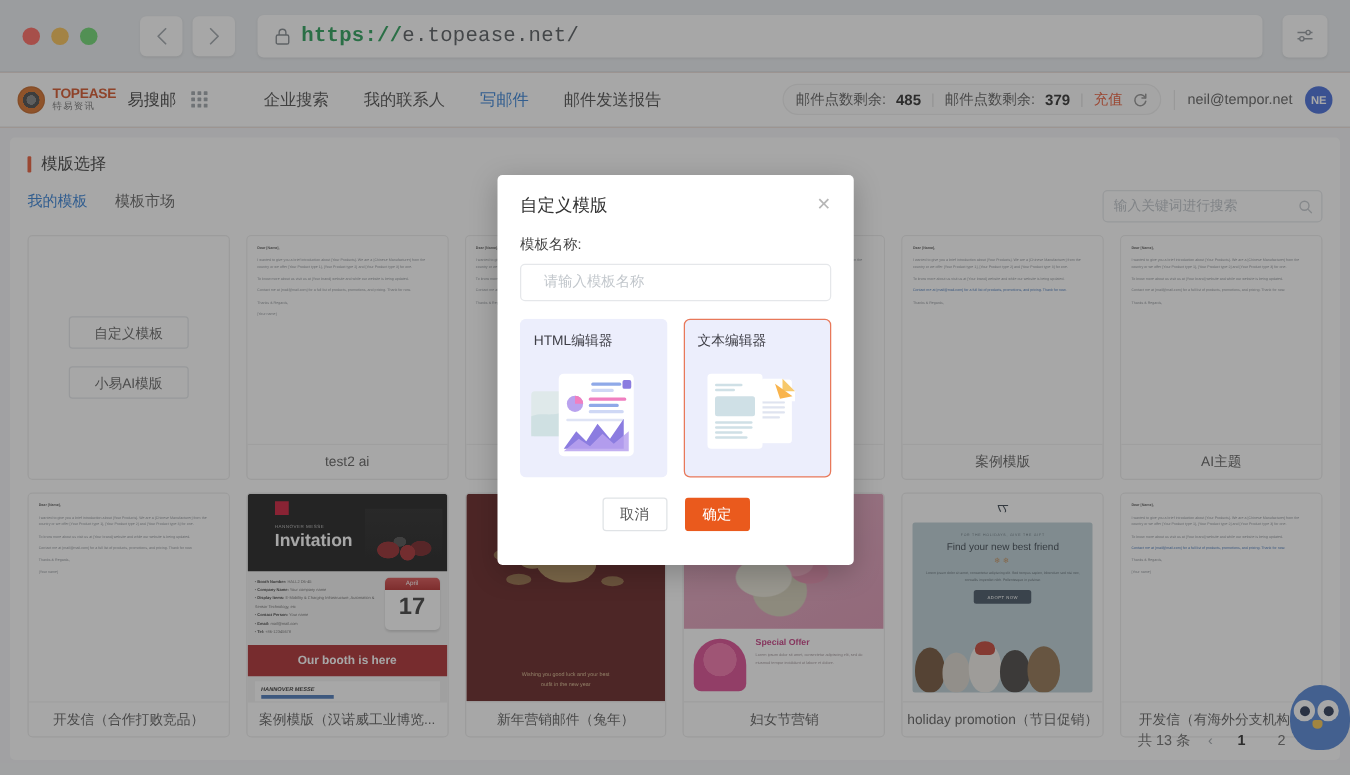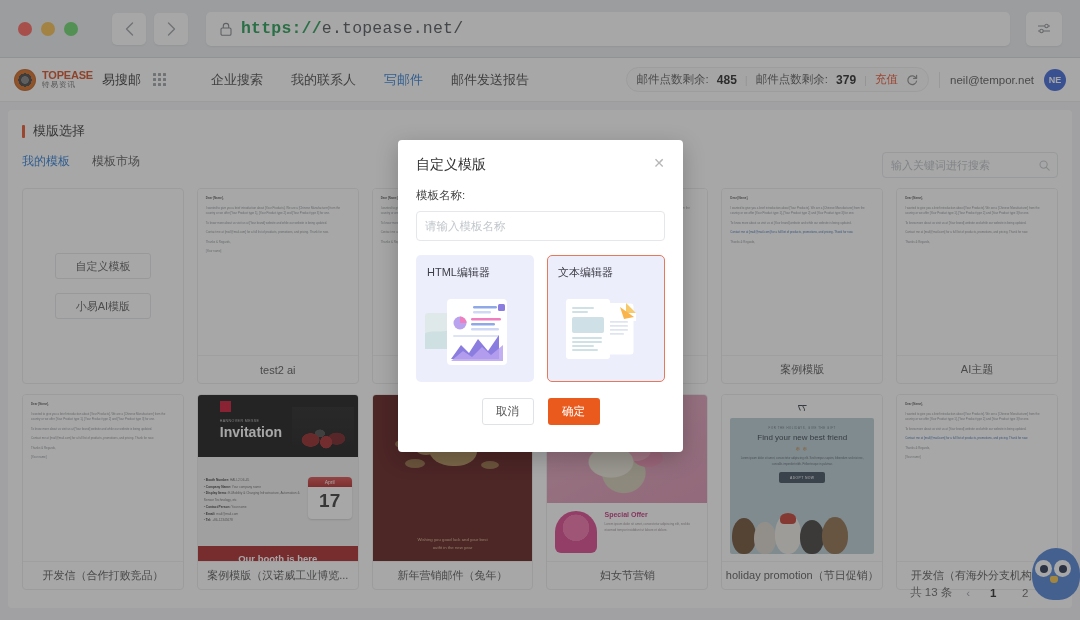--- a/index.html
+++ b/index.html
@@ -151,21 +151,21 @@
   .inv-title { color: #fff; font-size: 14px; font-weight: bold; margin-top: 1px; }
   .inv-art {
     position: absolute; right: 4px; top: 12px; width: 62px; height: 44px;
     background:
       radial-gradient(ellipse at 30% 75%, #8f1c20 0 14%, transparent 15%),
       radial-gradient(ellipse at 55% 80%, #a02226 0 12%, transparent 13%),
       radial-gradient(ellipse at 72% 72%, #6e1518 0 13%, transparent 14%),
       radial-gradient(ellipse at 45% 60%, #444 0 10%, transparent 11%),
       linear-gradient(#1a1a1a, #111);
   }
-  .inv-body { display: flex; padding: 20px 6px; gap: 5px; }
+  .inv-body { display: flex; padding: 5px 6px; gap: 5px; }
   .inv-list { font-size: 3.2px; line-height: 2.1; color: #6a6a6a; flex: 1; }
   .inv-list b { color: #333; }
   .inv-cal {
     width: 44px; height: 42px; border-radius: 4px; overflow: hidden;
     background: #fff; box-shadow: 0 1px 2px rgba(0,0,0,.15); align-self: flex-start;
   }
   .inv-cal-top { background: linear-gradient(#d94a4a, #b32222); color: #fff; font-size: 5px; text-align: center; padding: 2px 0; }
   .inv-cal-day { font-size: 19px; font-weight: bold; color: #333; text-align: center; line-height: 28px; }
   .inv-booth { background: #a81f24; color: #fff; text-align: center; font-size: 9.5px; font-weight: bold; padding: 7px 0; margin-top: 2px; }
   .inv-foot { background: #fff; margin: 4px 6px 0; padding: 4px 5px; }
@@ -247,21 +247,21 @@
     background: #fff; border-radius: 4px; box-shadow: 0 6px 22px rgba(0,0,0,.22);
     z-index: 11;
   }
   .modal-head { padding: 16px 18px 0; display: flex; align-items: flex-start; }
   .modal-title { font-size: 14px; color: #333; }
   .modal-close { margin-left: auto; color: #b6b6b6; font-size: 14px; line-height: 1; cursor: pointer; }
   .modal-body { padding: 14px 18px 0; }
   .field-label { font-size: 11.5px; color: #444; margin-bottom: 8px; }
   .field-input {
     width: 100%; height: 30px; border: 1px solid #e5e7ea; border-radius: 4px;
-    padding: 0 8px; font-size: 11.5px; color: #444; outline: none;
+    padding: 0 18px; font-size: 11.5px; color: #444; outline: none;
     font-family: Liberation Serif, serif;
   }
   .field-input::placeholder { color: #c2c7cc; }
   .editor-choices { display: flex; gap: 13px; margin-top: 14px; }
   .choice {
     width: 121px; height: 127px; background: #eceefc; border-radius: 5px;
     border: 1px solid transparent; padding: 9px 10px; cursor: pointer; position: relative;
   }
   .choice.selected { border-color: #e8785a; }
   .choice-label { font-size: 11px; color: #3e3e46; }

